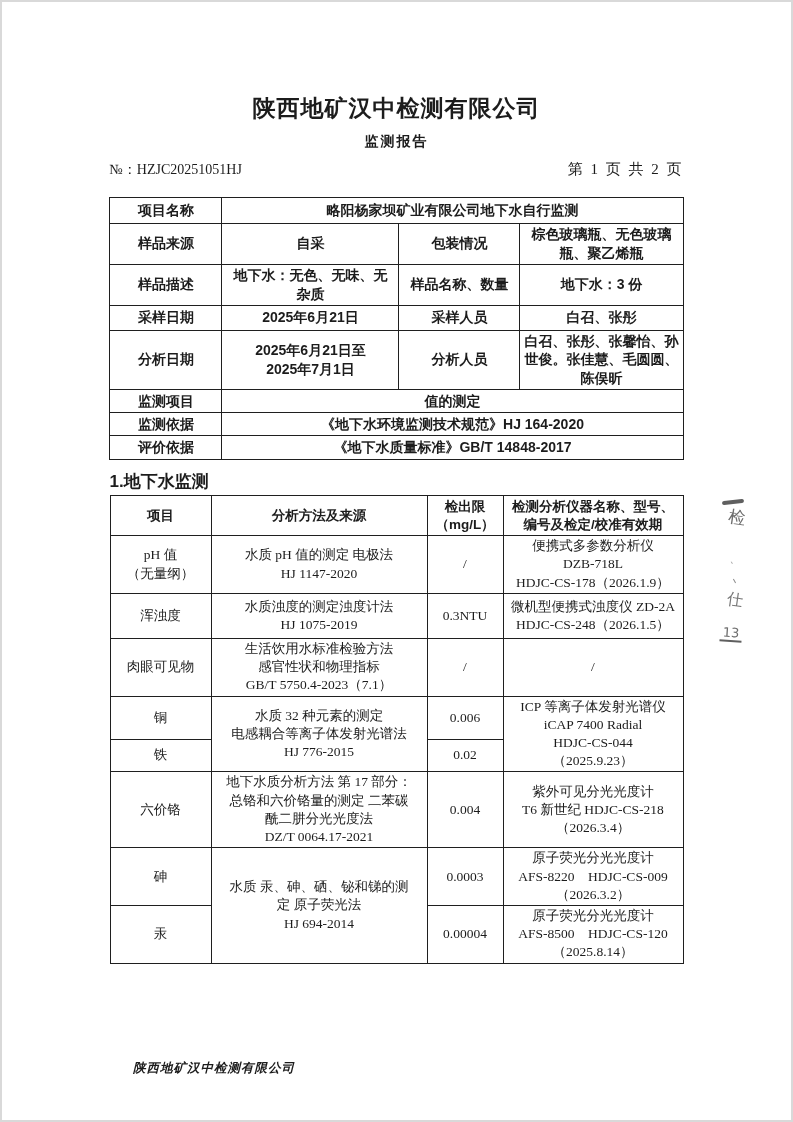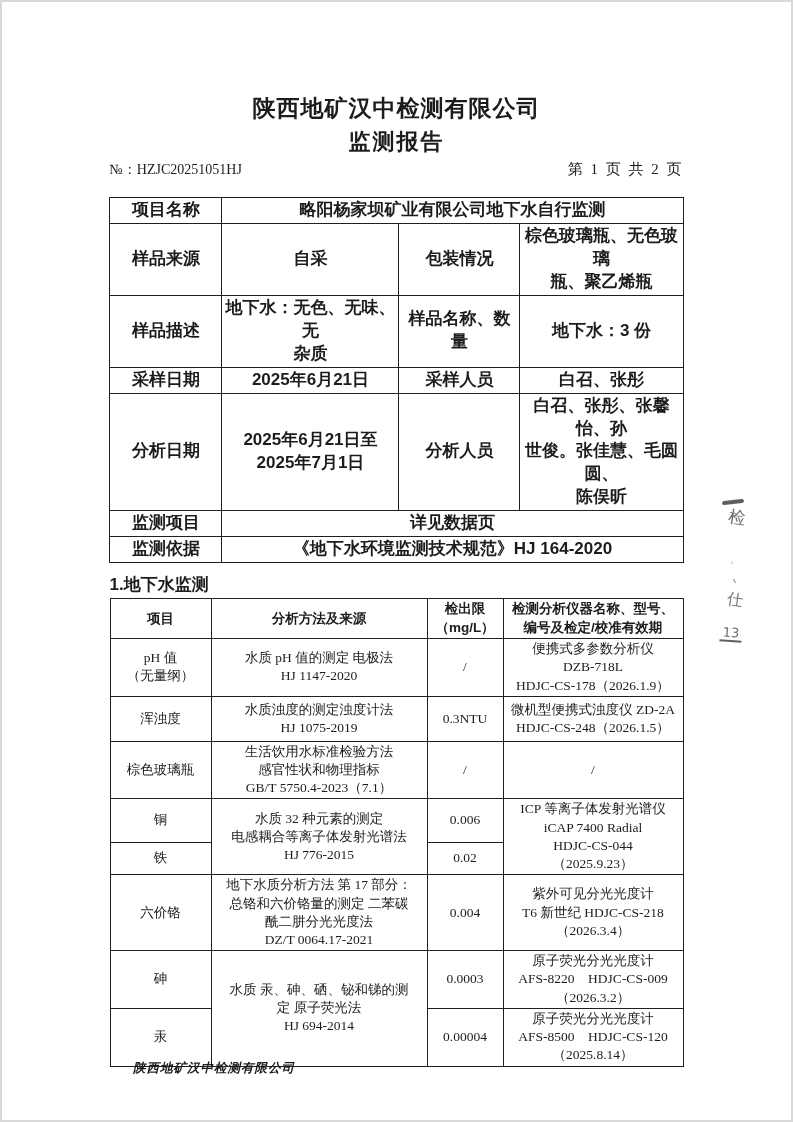--- a/index.html
+++ b/index.html
@@ -15,21 +15,21 @@
   }
   .sheet{position:relative;width:100%;height:100%;}
 
   
   .title-block{margin-top:90px;text-align:center;line-height:33px;}
   .company-title{
     font-size:23px;font-weight:bold;letter-spacing:1px;
     font-family:"Liberation Sans","DejaVu Sans",sans-serif;
   }
   .report-title{
-    font-size:22px;font-weight:bold;letter-spacing:2px;
+    font-size:14px;font-weight:bold;letter-spacing:2px;
     font-family:"Liberation Sans","DejaVu Sans",sans-serif;
   }
   .no-row{
     width:574px;margin:2px auto 18px auto;
     display:flex;justify-content:space-between;align-items:flex-end;
     font-size:14px;
   }
   .no-row .report-no{font-family:"Liberation Serif",serif;}
   .no-row .page-indicator{font-size:15px;letter-spacing:2px;}
 
@@ -37,21 +37,21 @@
   table{border-collapse:collapse;table-layout:fixed;margin:0 auto;}
   .doc-table{width:574px;}
   .doc-table td,.doc-table th{
     border:1.5px solid #1f1f1f;
     text-align:center;vertical-align:middle;
     padding:1px 3px;
     white-space:pre-line;
     line-height:1.35;
   }
   .info-table td{
-    font-size:17px;font-weight:bold;
+    font-size:14px;font-weight:bold;
     font-family:"Liberation Sans","DejaVu Sans",sans-serif;
   }
   .method-table td,.method-table th{
     font-size:13.5px;font-weight:normal;
     font-family:"Liberation Serif","DejaVu Serif",serif;
   }
   .method-table th{font-weight:bold;font-family:"Liberation Sans","DejaVu Sans",sans-serif;}
 
   
   .section-heading{
@@ -139,25 +139,29 @@
       <td>分析日期</td>
       <td>2025年6月21日至
 2025年7月1日</td>
       <td>分析人员</td>
       <td>白召、张彤、张馨怡、孙
 世俊。张佳慧、毛圆圆、
 陈俣昕</td>
     </tr>
     <tr style="height:23px">
       <td>监测项目</td>
-      <td colspan="3">详见数据页</td>
+      <td colspan="3">值的测定</td>
     </tr>
     <tr style="height:23px">
       <td>监测依据</td>
       <td colspan="3">《地下水环境监测技术规范》HJ 164-2020</td>
+    </tr>
+    <tr style="height:24px">
+      <td>评价依据</td>
+      <td colspan="3">《地下水质量标准》GB/T 14848-2017</td>
     </tr>
   </tbody>
     </table>
 
   <div class="section-heading">1.地下水监测</div>
 
   <table class="doc-table method-table">
     <colgroup>
         <col style="width:101px">
         <col style="width:216px">
@@ -185,21 +189,21 @@
     </tr>
     <tr style="height:45px">
       <td>浑浊度</td>
       <td>水质浊度的测定浊度计法
 HJ 1075-2019</td>
       <td>0.3NTU</td>
       <td>微机型便携式浊度仪 ZD-2A
 HDJC-CS-248（2026.1.5）</td>
     </tr>
     <tr style="height:55px">
-      <td>棕色玻璃瓶</td>
+      <td>肉眼可见物</td>
       <td>生活饮用水标准检验方法
 感官性状和物理指标
 GB/T 5750.4-2023（7.1）</td>
       <td>/</td>
       <td>/</td>
     </tr>
     <tr style="height:41px">
       <td>铜</td>
       <td rowspan="2">水质  32 种元素的测定
 电感耦合等离子体发射光谱法

